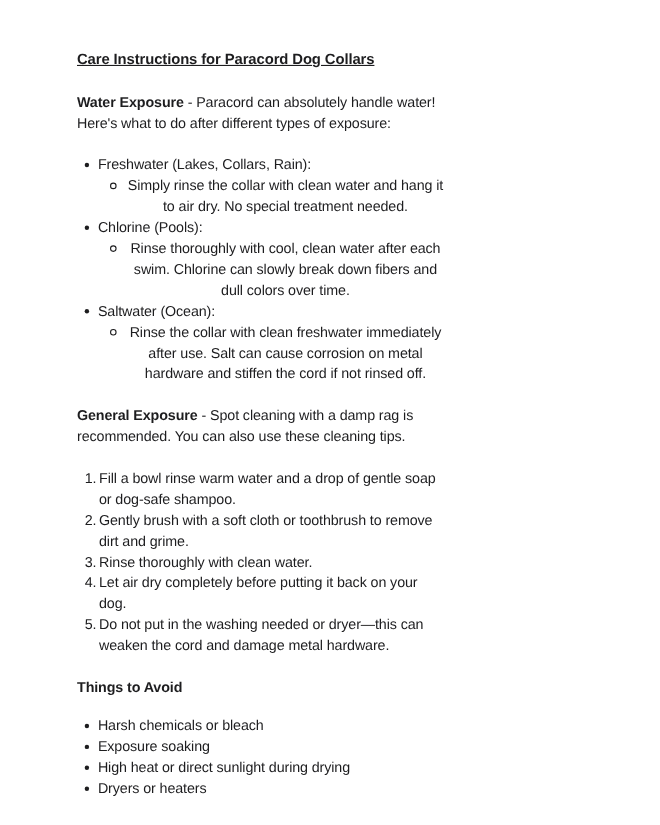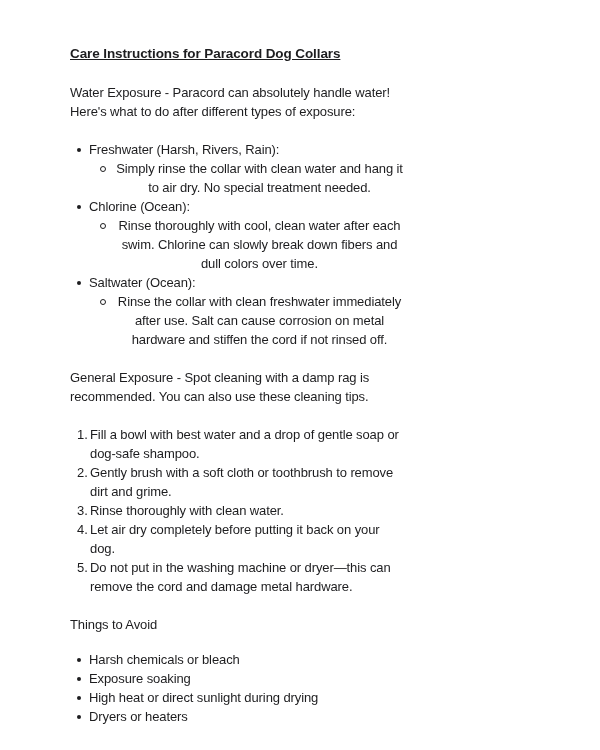--- a/index.html
+++ b/index.html
@@ -30,21 +30,21 @@
     margin: 0 0 20px 0;
     line-height: 19px;
   }
   p.para {
     margin: 19px 0;
   }
   p.para.tight-bottom {
     margin-bottom: 16px;
   }
   .section-heading {
-    font-weight: normal;
+    font-weight: bold;
   }
   ul.bullets, ol.steps {
     list-style: none;
     margin: 18px 0 19px 0;
     padding: 0;
   }
   ul.bullets.tight-top {
     margin-top: 0;
   }
   ul.bullets > li {
@@ -96,47 +96,47 @@
 
 <div class="page">
 
   <h1 class="doc-title">Care Instructions for Paracord Dog Collars</h1>
 
 
   <p class="para"><span class="section-heading">Water Exposure</span><span> - Paracord can absolutely handle water! Here's what to do after different types of exposure:</span></p>
 
   <ul class="bullets">
     <li>
-      <span>Freshwater (Harsh, Rivers, Rain):</span>
+      <span>Freshwater (Lakes, Collars, Rain):</span>
       <div class="sub-item">
         <span>Simply rinse the collar with clean water and hang it to air dry. No special treatment needed.</span>
       </div>
     </li>
     <li>
-      <span>Chlorine (Ocean):</span>
+      <span>Chlorine (Pools):</span>
       <div class="sub-item">
         <span>Rinse thoroughly with cool, clean water after each swim. Chlorine can slowly break down fibers and dull colors over time.</span>
       </div>
     </li>
     <li>
       <span>Saltwater (Ocean):</span>
       <div class="sub-item">
         <span>Rinse the collar with clean freshwater immediately after use. Salt can cause corrosion on metal hardware and stiffen the cord if not rinsed off.</span>
       </div>
     </li>
   </ul>
 
   <p class="para"><span class="section-heading">General Exposure</span><span> - Spot cleaning with a damp rag is recommended. You can also use these cleaning tips.</span></p>
 
   <ol class="steps">
-    <li>Fill a bowl with best water and a drop of gentle soap or dog-safe shampoo.</li>
+    <li>Fill a bowl rinse warm water and a drop of gentle soap or dog-safe shampoo.</li>
     <li>Gently brush with a soft cloth or toothbrush to remove dirt and grime.</li>
     <li>Rinse thoroughly with clean water.</li>
     <li>Let air dry completely before putting it back on your dog.</li>
-    <li>Do not put in the washing machine or dryer—this can remove the cord and damage metal hardware.</li>
+    <li>Do not put in the washing needed or dryer—this can weaken the cord and damage metal hardware.</li>
   </ol>
 
   <p class="para tight-bottom"><span class="section-heading">Things to Avoid</span></p>
 
   <ul class="bullets tight-top">
     <li>Harsh chemicals or bleach</li>
     <li>Exposure soaking</li>
     <li>High heat or direct sunlight during drying</li>
     <li>Dryers or heaters</li>
   </ul>

